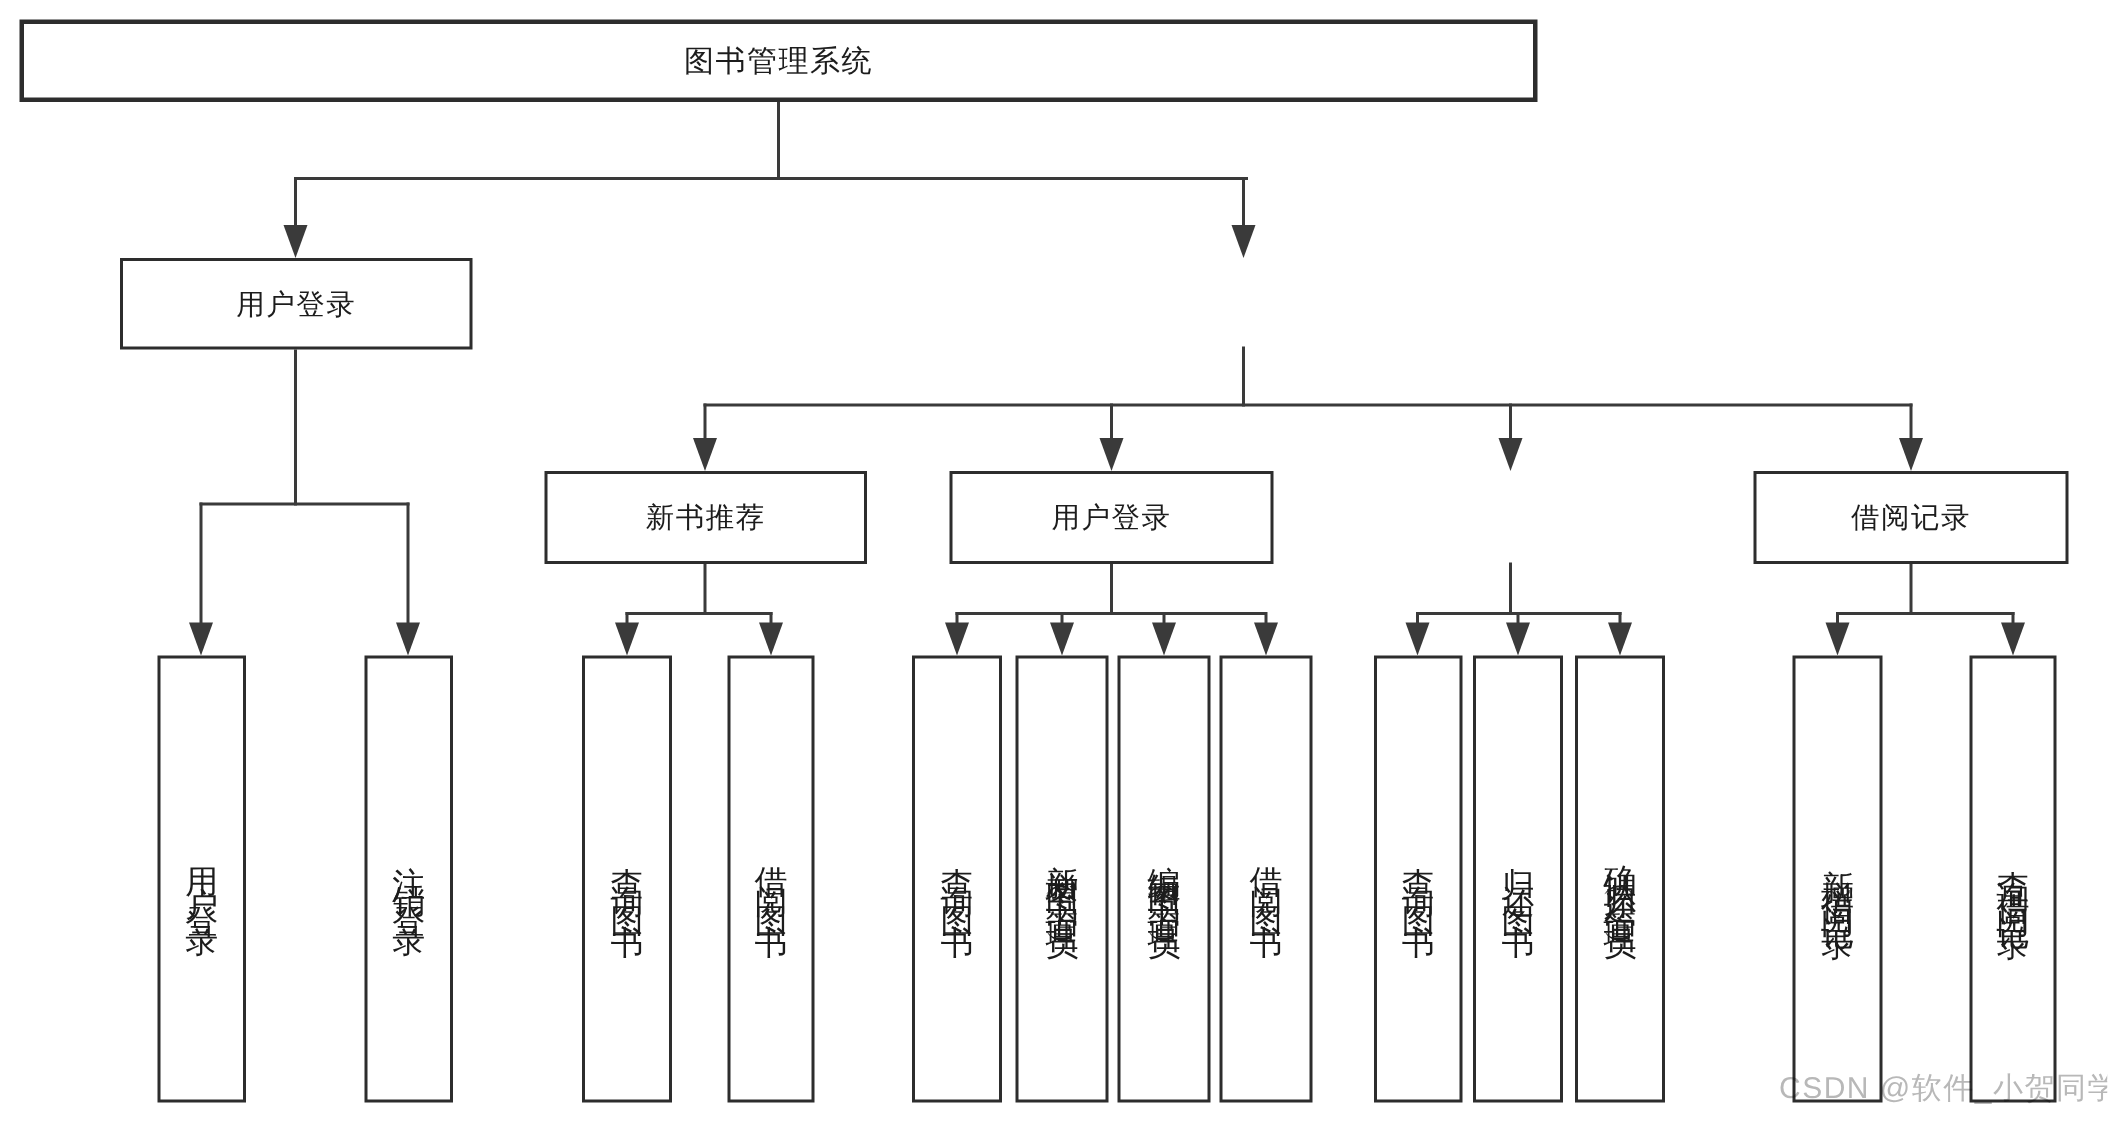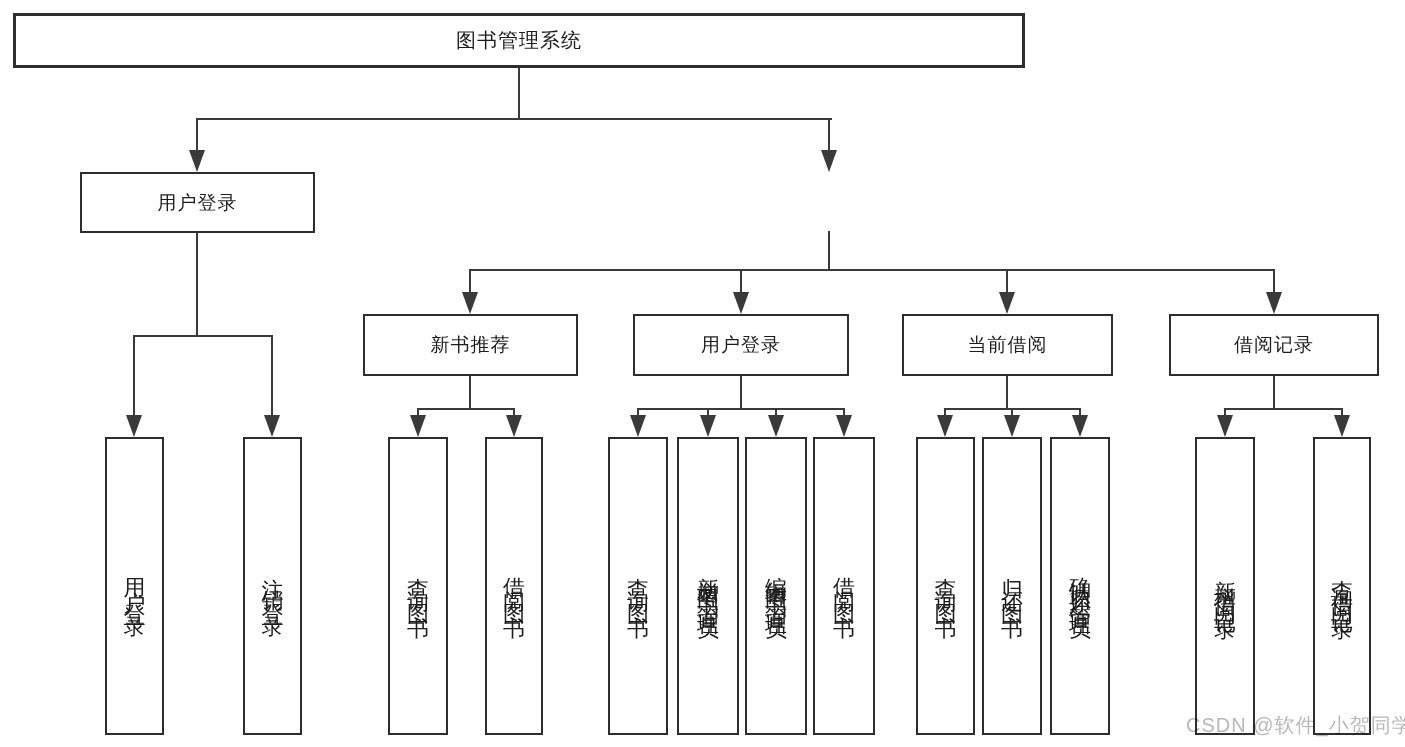--- a/index.html
+++ b/index.html
@@ -40,21 +40,20 @@
 <body>
 
 <div class="stage">
 
   <div class="node root" style="left:13px; top:13px; width:1012px; height:55px;">图书管理系统</div>
 
   <div class="node" style="left:80px; top:172px; width:235px; height:61px;">用户登录</div>
 
   <div class="node" style="left:363px; top:314px; width:215px; height:62px;">新书推荐</div>
   <div class="node" style="left:633px; top:314px; width:216px; height:62px;">用户登录</div>
-  <div class="node" style="left:902px; top:314px; width:211px; height:62px;">当前借阅</div>
   <div class="node" style="left:1169px; top:314px; width:210px; height:62px;">借阅记录</div>
 
   <div class="node leaf ls4" style="left:105px; top:437px; width:59px; height:298px;">
     <span>用户登录</span>
     </div>
   <div class="node leaf ls4" style="left:243px; top:437px; width:59px; height:298px;">
     <span>注销登录</span>
     </div>
 
   <div class="node leaf ls4" style="left:388px; top:437px; width:60px; height:298px;">

